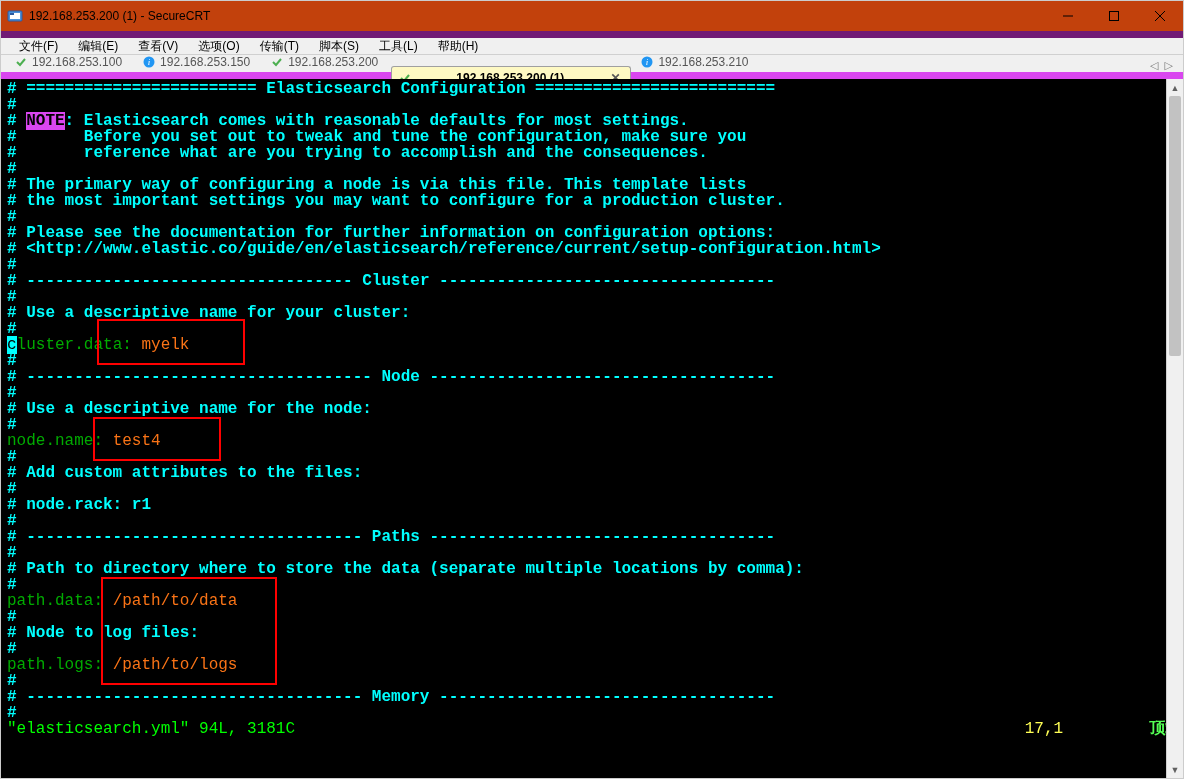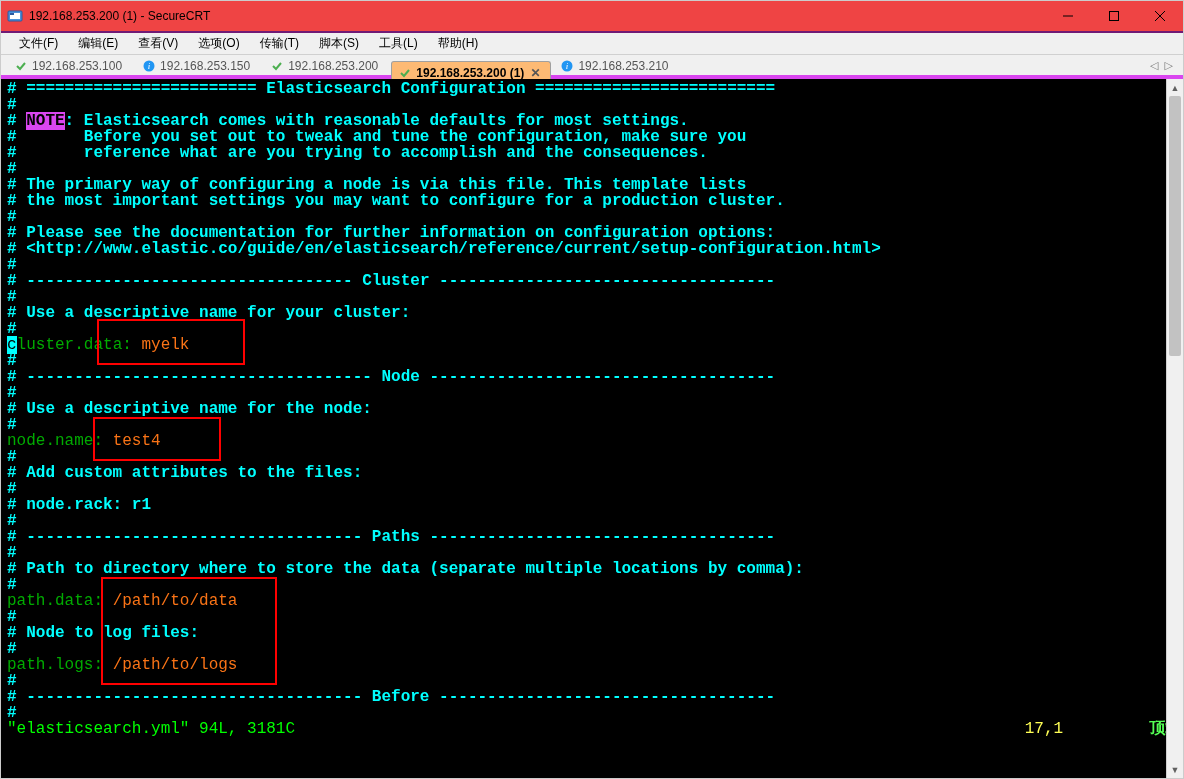--- a/index.html
+++ b/index.html
@@ -13,21 +13,21 @@
   height: 779px;
   overflow: hidden;
   display: flex;
   flex-direction: column;
   border: 1px solid #ccc;
 }
 
 
 .titlebar {
   height: 30px;
-  background: #ef4444;
+  background: #c2410c;
   display: flex;
   align-items: center;
   padding-left: 6px;
 }
 .titlebar .icon {
   width: 16px; height: 16px;
   display: inline-flex; align-items:center; justify-content:center;
   margin-right: 6px;
 }
 .titlebar .title { font-size: 12px; color: #000; }
@@ -35,63 +35,64 @@
 .titlebar .winbtn {
   width: 46px; height: 30px;
   display: flex; align-items:center; justify-content:center;
   font-size: 13px; color: #000;
 }
 
 
 .menubar {
   height: 24px;
   background: #f0f0f0;
-  border-top: 2px solid #701a75;
+  border-top: 7px solid #701a75;
   border-bottom: 1px solid #d0d0d0;
   display: flex;
   align-items: center;
   padding: 0 8px;
 }
 .menubar .menuitem {
   padding: 3px 10px;
   font-size: 12px;
   color: #000;
   text-decoration: underline;
   text-decoration-color: transparent;
 }
 
 
 .tabbar {
   height: 24px;
   background: #f0f0f0;
   display: flex;
-  align-items: center;
+  align-items: flex-end;
   padding: 0 6px;
-  border-bottom: 4px solid #d946ef;
+  border-bottom: 7px solid #d946ef;
   position: relative;
 }
 .tab {
   display: flex;
   align-items: center;
   padding: 2px 10px 2px 6px;
   font-size: 12px;
   color: #555;
   border: 1px solid transparent;
   border-bottom: none;
   height: 22px;
   margin-right: 2px;
   position: relative;
 }
 .tab.active {
-  background: #fdba74;
+  background: #fef9c3;
   border-color: #a0a0a0;
   border-radius: 3px 3px 0 0;
   color: #000;
   font-weight: bold;
-  top: 7px;
+  top: 16px;
+  gap: 40px;
 }
 .tab .tabicon { width:14px; height:14px; margin-right:4px; display:inline-flex; align-items:center; justify-content:center; }
 .tab .closex { margin-left:6px; font-size:12px; color:#555; }
 .tabbar .navarrows { margin-left:auto; display:flex; gap:6px; color:#777; font-size:11px; padding-right:4px;}
 
 
 .terminal-wrap {
   flex: 1;
   display: flex;
   background: #000;
@@ -262,21 +263,21 @@
 <span class="cyan-bold"># ----------------------------------- </span><span class="cyan-bold">Paths</span><span class="cyan-bold"> ------------------------------------</span>
 <span class="cyan-bold">#</span>
 <span class="cyan-bold"># </span><span class="cyan-bold">Path to directory where to store the data (separate multiple locations by comma):</span>
 <span class="cyan-bold">#</span>
 <span class="key">path.data</span><span class="key">: </span><span class="val">/path/to/data</span>
 <span class="cyan-bold">#</span>
 <span class="cyan-bold"># </span><span class="cyan-bold">Node to log files:</span>
 <span class="cyan-bold">#</span>
 <span class="key">path.logs</span><span class="key">: </span><span class="val">/path/to/logs</span>
 <span class="cyan-bold">#</span>
-<span class="cyan-bold"># ----------------------------------- </span><span class="cyan-bold">Before</span><span class="cyan-bold"> -----------------------------------</span>
+<span class="cyan-bold"># ----------------------------------- </span><span class="cyan-bold">Memory</span><span class="cyan-bold"> -----------------------------------</span>
 <span class="cyan-bold">#</span>
 <span class="statusfile">"elasticsearch.yml" 94L, 3181C</span>                                                                            <span class="statuspos">17,1</span>         <span class="statusword">顶端</span>
 
 
 <div class="redbox" style="left:96px; top:240px; width:148px; height:46px;"></div>
 <div class="redbox" style="left:92px; top:338px; width:128px; height:44px;"></div>
 <div class="redbox" style="left:100px; top:498px; width:176px; height:108px;"></div>
 </div>
   <div class="scrollbar">
     <div class="arrow up">▲</div>

